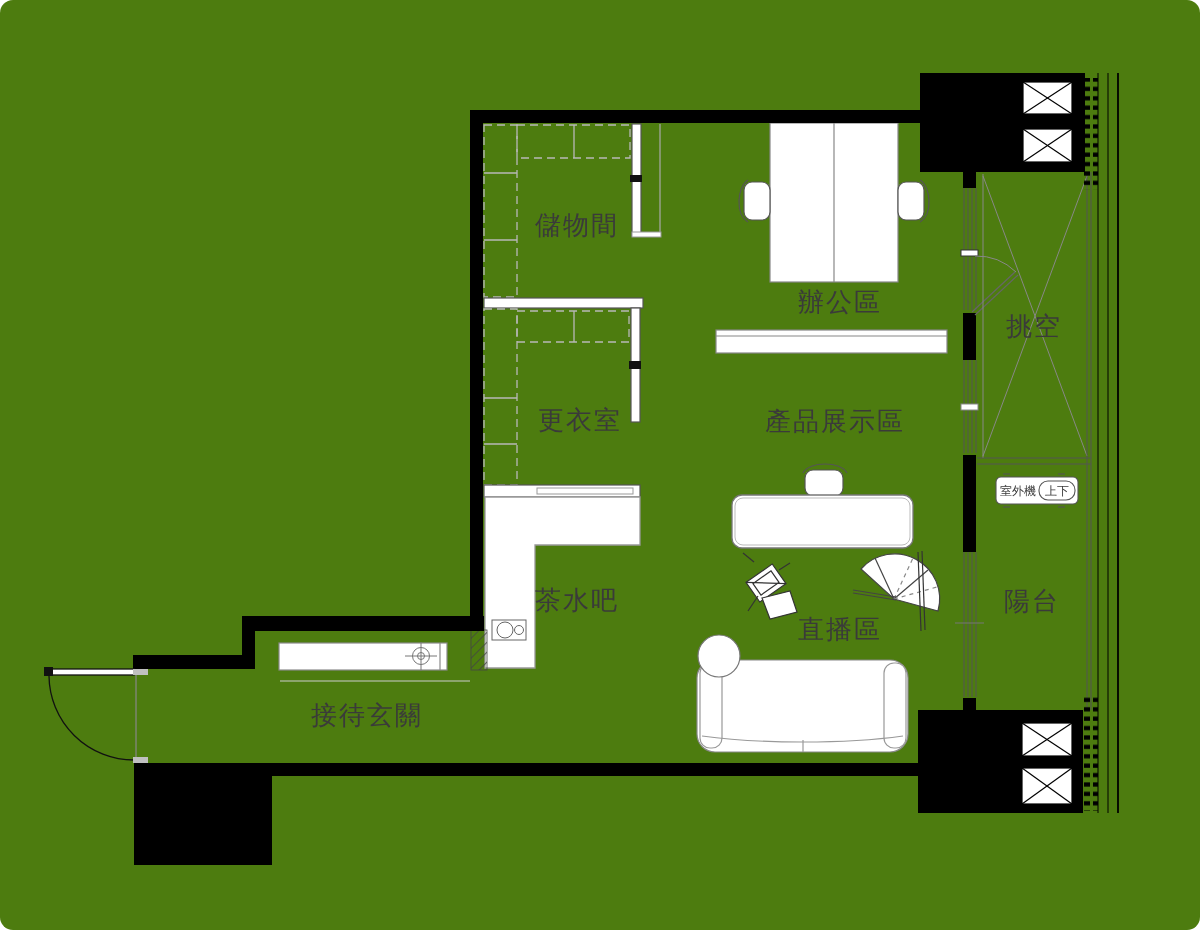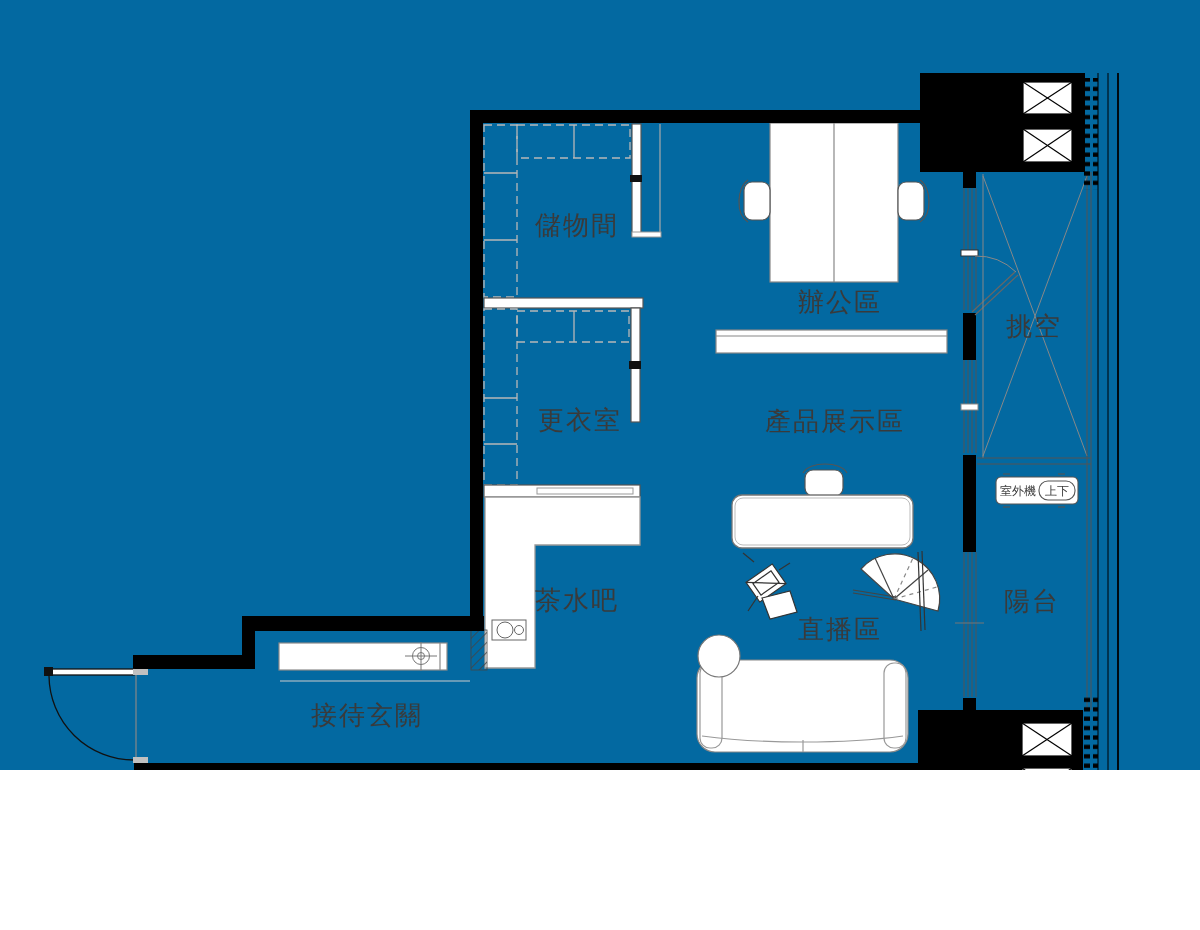--- a/index.html
+++ b/index.html
@@ -1,17 +1,17 @@
 <!DOCTYPE html>
 <html><head>
 <meta charset="utf-8">
 <style>
   html,body{margin:0;padding:0;background:#ffffff;}
-  .stage{position:relative;width:1200px;height:770px;background:#0369a1;overflow:hidden;
-         font-family:"Liberation Sans","DejaVu Sans",sans-serif;}
+  .stage{position:relative;width:1200px;height:930px;background:#4d7c0f;overflow:hidden;
+         font-family:"Liberation Sans","DejaVu Sans",sans-serif;border-radius:13px;}
   svg{position:absolute;left:0;top:0;}
   text.room{fill:#3a3a3a;font-size:26px;letter-spacing:2px;font-family:"Liberation Sans","DejaVu Sans",sans-serif;}
   text.tiny{fill:#3a3a3a;font-size:12px;letter-spacing:0px;font-family:"Liberation Sans","DejaVu Sans",sans-serif;}
 </style>
 </head>
 <body>
 
 <div class="stage">
 <svg width="1200" height="930" viewBox="0 0 1200 930">
   <defs>

